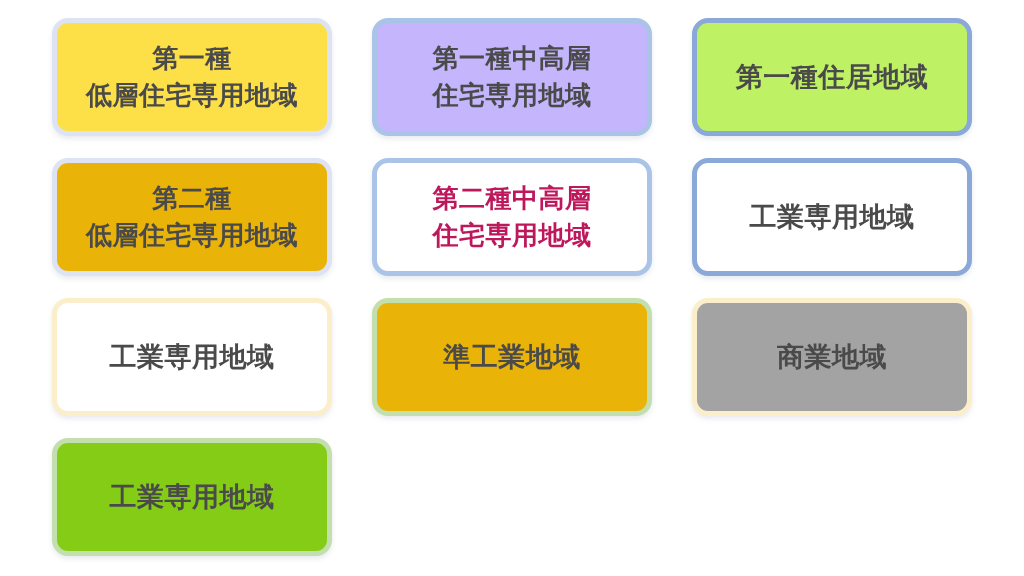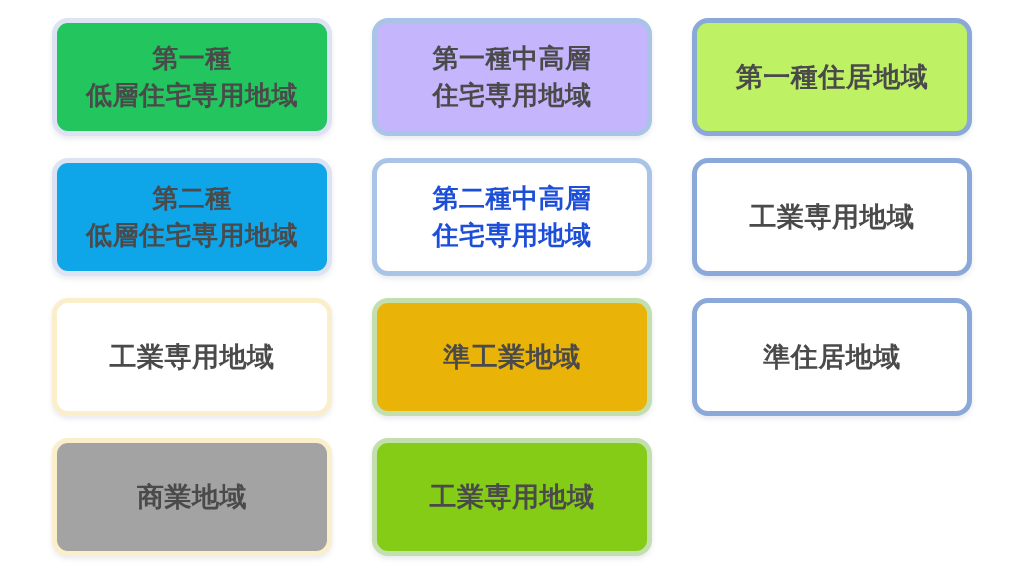--- a/index.html
+++ b/index.html
@@ -48,50 +48,47 @@
     white-space: pre-line;
   }
   .zone-card.two-line .zone-card-label {
     font-size: 26px;
   }
 </style>
 </head>
 <body style="background-color: rgb(255, 255, 255);">
 
 <div id="zoning-grid">
-    <div class="zone-card two-line" style="border-color: rgb(221, 227, 242); background-color: #22c55e;">
+    <div class="zone-card two-line" style="border-color: rgb(221, 227, 242); background-color: #fde047;">
       <span class="zone-card-label" style="color: rgb(74, 74, 74);">第一種
 低層住宅専用地域</span>
     </div>
     <div class="zone-card two-line" style="border-color: rgb(170, 196, 232); background-color: #c4b5fd;">
       <span class="zone-card-label" style="color: rgb(74, 74, 74);">第一種中高層
 住宅専用地域</span>
     </div>
     <div class="zone-card" style="border-color: rgb(138, 168, 216); background-color: #bef264;">
       <span class="zone-card-label" style="color: rgb(74, 74, 74);">第一種住居地域</span>
     </div>
-    <div class="zone-card two-line" style="border-color: rgb(221, 227, 242); background-color: #0ea5e9;">
+    <div class="zone-card two-line" style="border-color: rgb(221, 227, 242); background-color: #eab308;">
       <span class="zone-card-label" style="color: rgb(74, 74, 74);">第二種
 低層住宅専用地域</span>
     </div>
     <div class="zone-card two-line" style="border-color: rgb(170, 196, 232); background-color: rgb(255, 255, 255);">
-      <span class="zone-card-label" style="color: #1d4ed8;">第二種中高層
+      <span class="zone-card-label" style="color: #be185d;">第二種中高層
 住宅専用地域</span>
     </div>
     <div class="zone-card" style="border-color: rgb(138, 168, 216); background-color: rgb(255, 255, 255);">
       <span class="zone-card-label" style="color: rgb(74, 74, 74);">工業専用地域</span>
     </div>
     <div class="zone-card" style="border-color: rgb(251, 238, 203); background-color: rgb(255, 255, 255);">
       <span class="zone-card-label" style="color: rgb(74, 74, 74);">工業専用地域</span>
     </div>
     <div class="zone-card" style="border-color: rgb(195, 223, 174); background-color: #eab308; font-family: Liberation Serif, serif;">
       <span class="zone-card-label" style="color: rgb(74, 74, 74);">準工業地域</span>
     </div>
-    <div class="zone-card" style="border-color: rgb(138, 168, 216); background-color: rgb(255, 255, 255);">
-      <span class="zone-card-label" style="color: rgb(74, 74, 74);">準住居地域</span>
-    </div>
     <div class="zone-card" style="border-color: rgb(251, 238, 203); background-color: #a3a3a3;">
       <span class="zone-card-label" style="color: rgb(74, 74, 74);">商業地域</span>
     </div>
     <div class="zone-card" style="border-color: rgb(195, 223, 174); background-color: #84cc16;">
       <span class="zone-card-label" style="color: rgb(74, 74, 74);">工業専用地域</span>
     </div>
   </div>
 
 </body></html>

